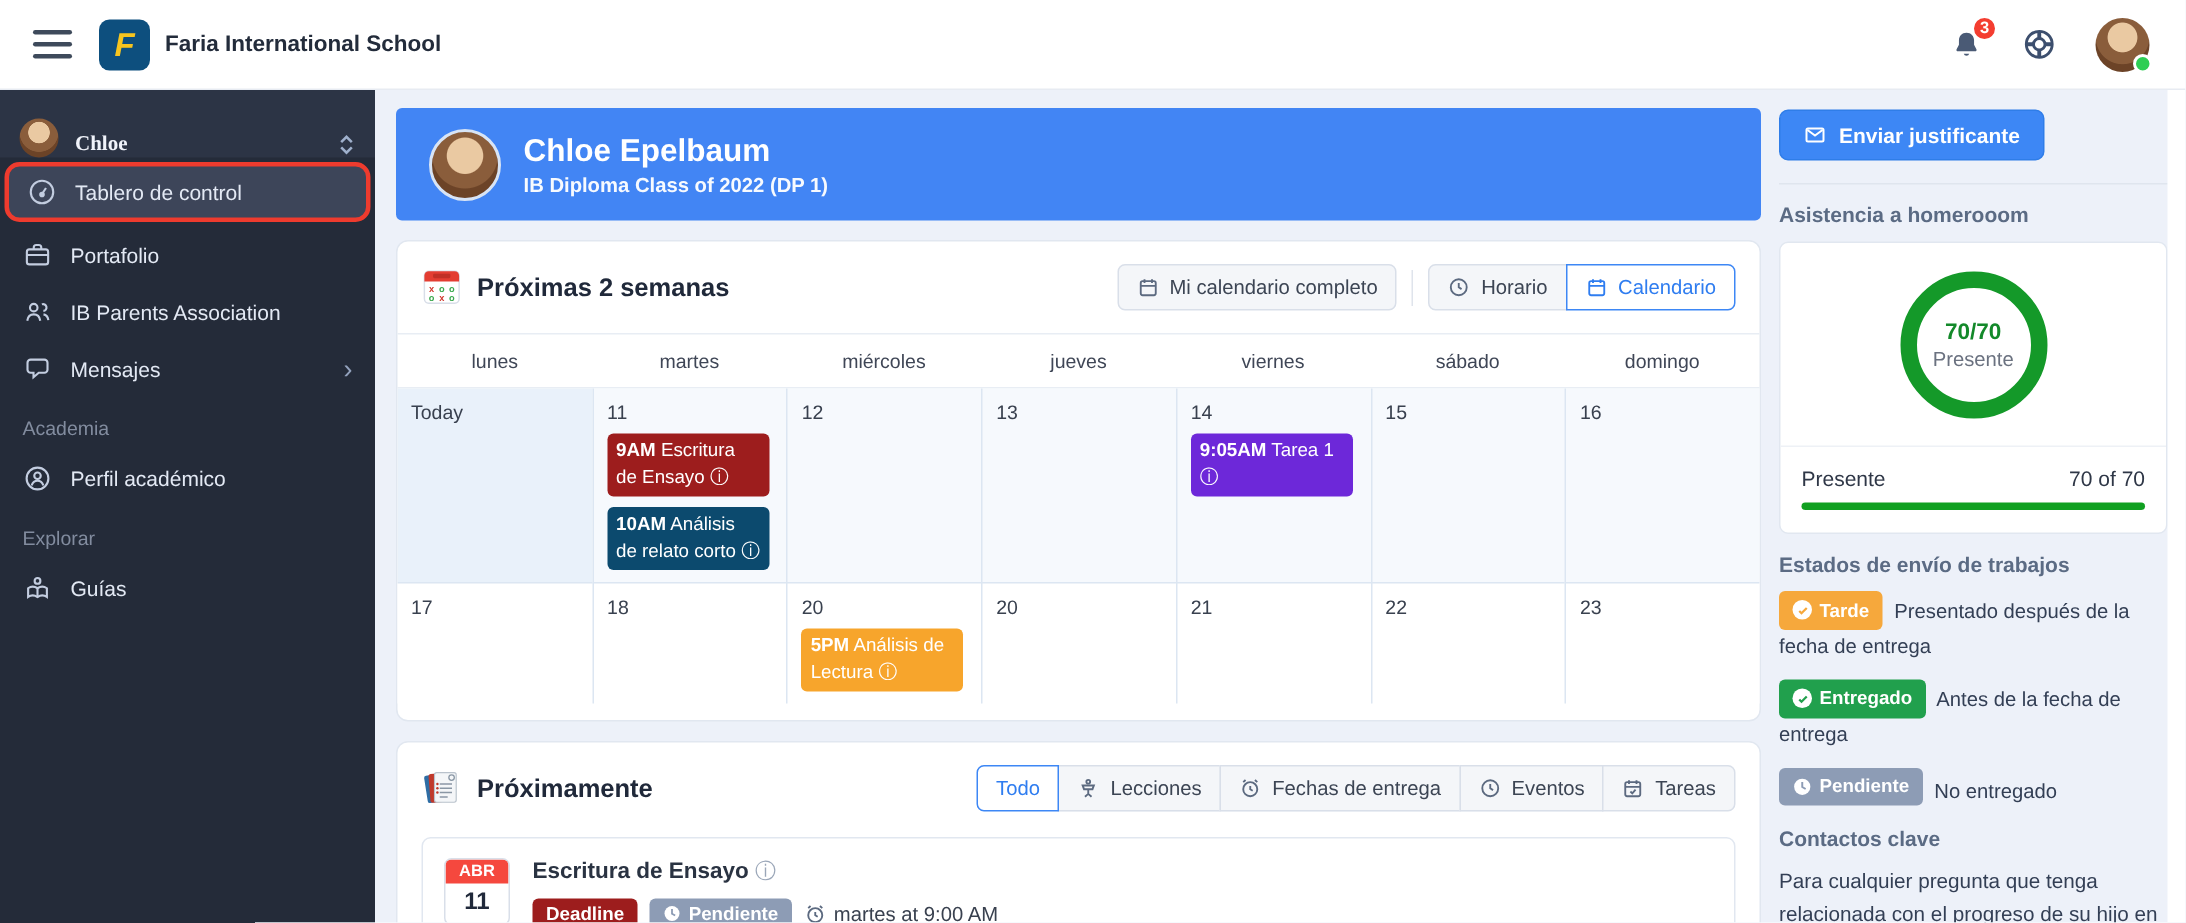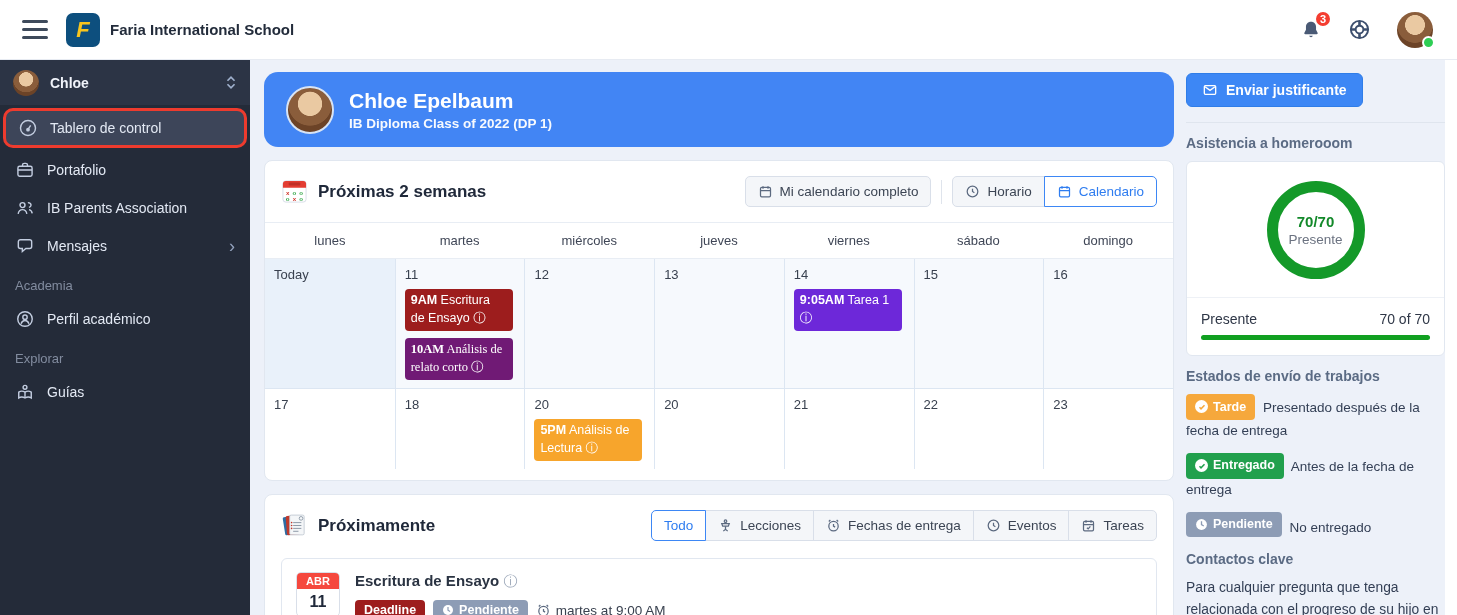--- a/index.html
+++ b/index.html
@@ -19,34 +19,34 @@
             min-width:18px; height:18px; border-radius:50%; display:flex; align-items:center; justify-content:center; border:2px solid #fff; }
   .avatar { width:36px; height:36px; border-radius:50%; position:relative;
             background: radial-gradient(circle at 50% 36%, #eac9a2 0 33%, #8a5d3b 35% 60%, #6c4327 62% 100%); }
   .avatar .dot { position:absolute; right:-2px; bottom:-1px; width:13px; height:13px; border-radius:50%; background:#2ece54; border:2px solid #fff; }
 
   
   .layout { display:flex; height:555px; width:1445px; background:#edf1f9; }
 
   
   .sidebar { flex:0 0 250px; background:#242b39; color:#dfe6f2; overflow:hidden; }
-  .profile-row { height:45px; background:#2c3445; display:flex; align-items:center; gap:11px; padding:0 13px; cursor:pointer; }
+  .profile-row { height:45px; background:#2c3445; display:flex; align-items:flex-end; gap:11px; padding:0 13px; cursor:pointer;font-family:Liberation Serif, serif; }
   .profile-row .ph { width:26px; height:26px; border-radius:50%;
             background: radial-gradient(circle at 50% 36%, #eac9a2 0 33%, #8a5d3b 35% 60%, #6c4327 62% 100%); }
   .profile-row .nm { font-size:14px; font-weight:700; color:#f0f3fa; }
   .profile-row .updn { margin-left:auto; }
   .side-label { padding:13px 15px 7px; color:#828c9f; font-size:13px; }
   .side-item { display:flex; align-items:center; gap:12px; padding:9px 15px; font-size:14px; color:#e3e9f4; cursor:pointer; }
   .side-item svg { flex:0 0 auto; color:#c3cde0; }
   .side-item.active { background:#3d4559; border:3px solid #ee3b2e; border-radius:10px; margin:3px 3px; padding:7px 12px; }
   .side-item .chev { margin-left:auto; color:#93a2bd; font-size:18px; line-height:1; }
 
   
   .main { flex:0 0 924px; padding:12px 0 0 14px; overflow:hidden; }
-  .banner { height:75px; background:#4285f4; border-radius:14px; display:flex; align-items:center; gap:15px; padding:0 22px; color:#fff; }
+  .banner { height:75px; background:#4285f4; border-radius:4px; display:flex; align-items:center; gap:15px; padding:0 22px; color:#fff; }
   .banner .bav { width:48px; height:48px; border-radius:50%; border:2.5px solid #d8e4f5;
             background: radial-gradient(circle at 50% 36%, #eac9a2 0 33%, #8a5d3b 35% 60%, #6c4327 62% 100%); }
   .banner h1 { font-size:21px; font-weight:700; margin-bottom:3px; }
   .banner .sub { font-size:13.5px; font-weight:600; opacity:.96; }
 
   .card { background:#fff; border:1px solid #e1e7f0; border-radius:8px; margin-top:13px; }
   .card-head { display:flex; align-items:center; padding:15px 16px; }
   .card-title { font-size:17px; font-weight:700; color:#20293a; margin-left:10px; }
   .head-actions { margin-left:auto; display:flex; align-items:center; gap:10px; }
   .btn { display:inline-flex; align-items:center; gap:7px; font-size:13.5px; padding:7px 12px; border:1px solid #d9dfe9;
@@ -67,21 +67,21 @@
   .cal-cell { border-left:1px solid #dce6f2; padding:8px 9px; font-size:13px; color:#39414f; }
   .cal-cell:first-child { border-left:none; }
   .row1 .cal-cell { background:#f6f9fd; min-height:107px; }
   .row1 .cal-cell.today { background:#e9f1fa; }
   .row2 .cal-cell { background:#fff; min-height:67px; border-top:1px solid #dce6f2; }
   .cal-pad { height:11px; }
   .chip { margin-top:7px; border-radius:4px; padding:3px 6px 4px; color:#fff; font-size:12.5px; line-height:1.4; max-width:108px; }
   .chip b { font-weight:700; }
   .chip .inf { display:inline-block; }
   .chip.maroon { background:#9d1d1d; }
-  .chip.indigo { background:#701a75;font-family:Liberation Serif, serif; }
+  .chip.indigo { background:#0c4a6e; }
   .chip.red { background:#6d28d9; }
   .chip.orange { background:#f7a52c; }
 
   
   .event-item { margin:2px 16px 16px; border:1px solid #e1e7f0; border-radius:6px; padding:13px 14px; display:flex; gap:15px; align-items:flex-start; }
   .date-chip { flex:0 0 44px; border:1px solid #d9dfe9; border-radius:5px; overflow:hidden; text-align:center; background:#fff; }
   .date-chip .m { background:#f5483e; color:#fff; font-size:11px; font-weight:700; padding:2px 0; }
   .date-chip .d { font-size:16px; font-weight:700; color:#20293a; padding:4px 0 5px; }
   .ev-title { font-size:15px; font-weight:600; color:#2a3342; }
   .ev-title .inf { color:#9aa6b8; font-weight:400; font-size:14px; }

